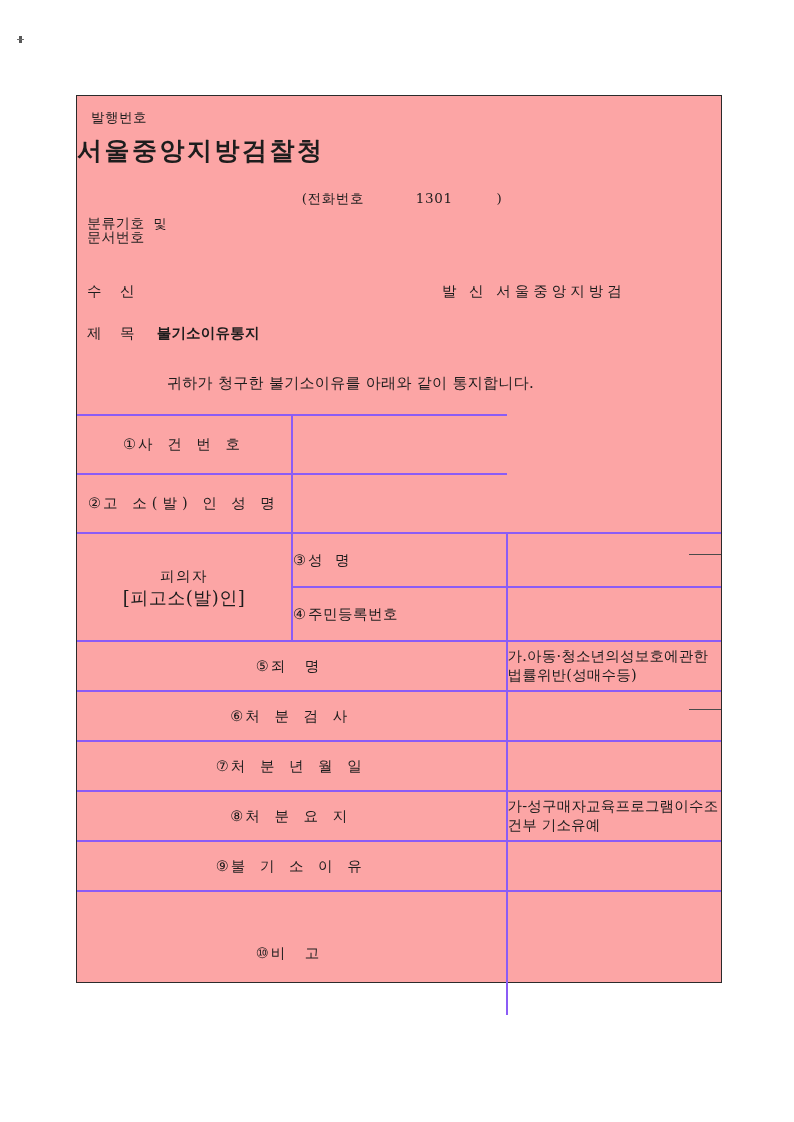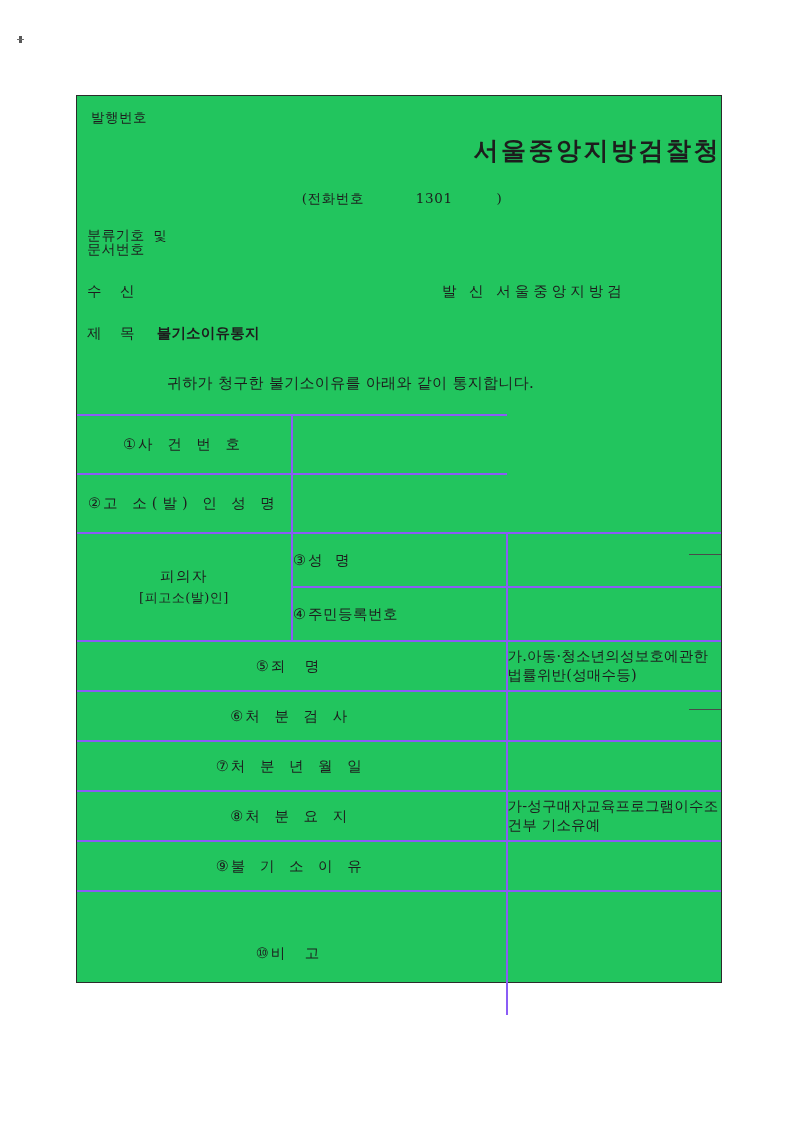--- a/index.html
+++ b/index.html
@@ -49,62 +49,62 @@
 
   
   .doc {
     position: absolute;
     left: 76px;
     top: 95px;
     width: 646px;
     height: 888px;
     border: 1.6px solid #2b2b2b;
     box-sizing: border-box;
-    background: #22c55e;
+    background: #fca5a5;
   }
 
   
   .head {
     position: relative;
     height: 318px;
   }
   .issue-no {
     position: absolute;
     left: 14px;
     top: 13px;
     font-size: 13.5px;
     letter-spacing: .5px;
   }
   .office-title {
     position: absolute;
     left: 0;
     right: 0;
     top: 38px;
-    text-align: right;
+    text-align: left;
     font-size: 25px;
     letter-spacing: 2.5px;
     font-weight: 600;
   }
   .phone-line {
     position: absolute;
     left: 0;
     right: 8px;
     top: 94px;
     text-align: center;
     font-size: 13.5px;
     letter-spacing: .6px;
     padding-left: 14px;
   }
   .phone-line .ph-gap-a { display: inline-block; width: 42px; }
   .phone-line .ph-gap-b { display: inline-block; width: 34px; }
 
   .class-block {
     position: absolute;
     left: 10px;
-    top: 132px;
+    top: 120px;
     font-size: 14px;
     line-height: 15px;
     letter-spacing: .4px;
   }
   .class-block .ln2 { display: block; margin-top: -1px; }
   .class-block .amp { padding-left: 9px; font-size: 13px; }
 
   .recv-row {
     position: absolute;
     left: 10px;
@@ -178,21 +178,21 @@
 
   .suspect-cell {
     text-align: center;
     line-height: 17px;
     letter-spacing: 1.5px;
     font-size: 13.5px;
   }
   .suspect-cell .alt {
     display: block;
     letter-spacing: .5px;
-    font-size: 13px;
+    font-size: 18px;
     margin-top: 4px;
   }
   .sub-lbl {
     text-align: left;
     letter-spacing: 4px;
     white-space: nowrap;
     font-size: 14px;
   }
   .sub-lbl-tight { letter-spacing: .5px; }
 

